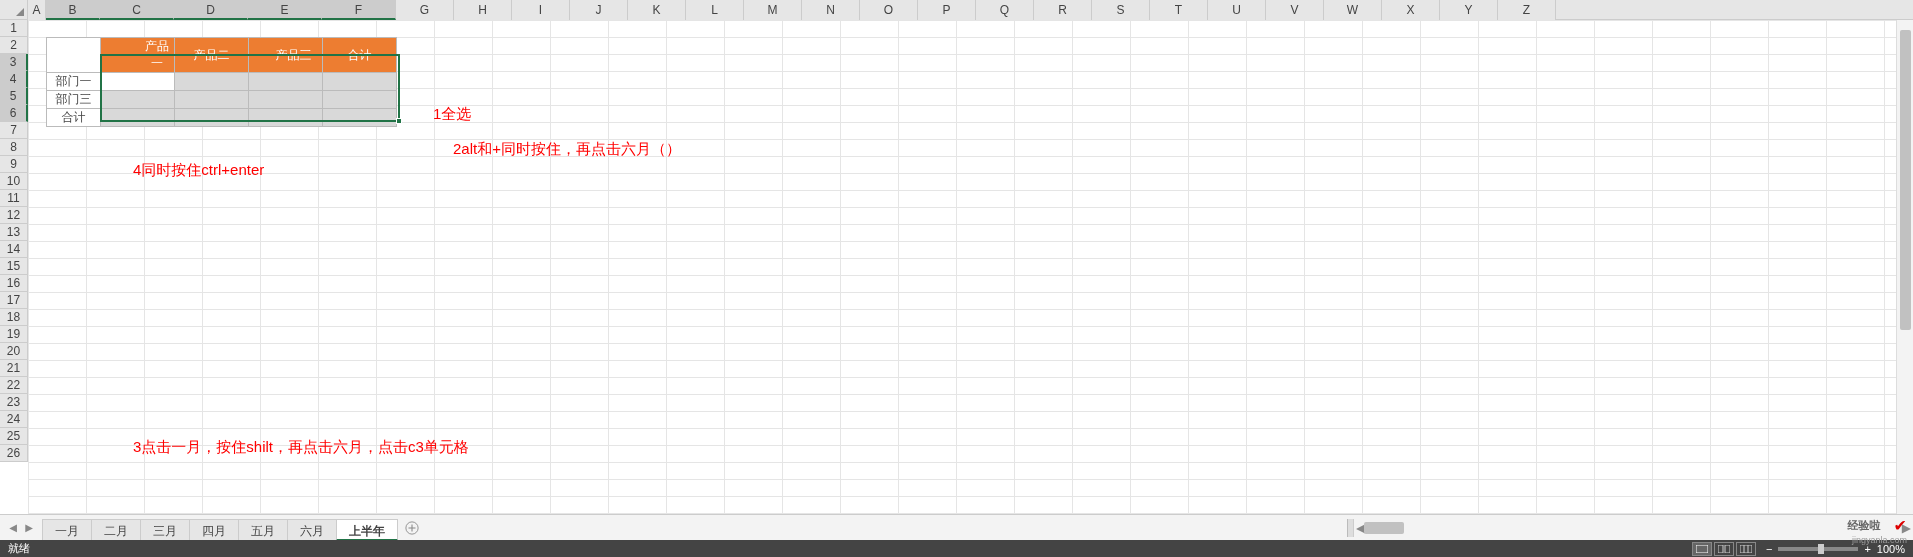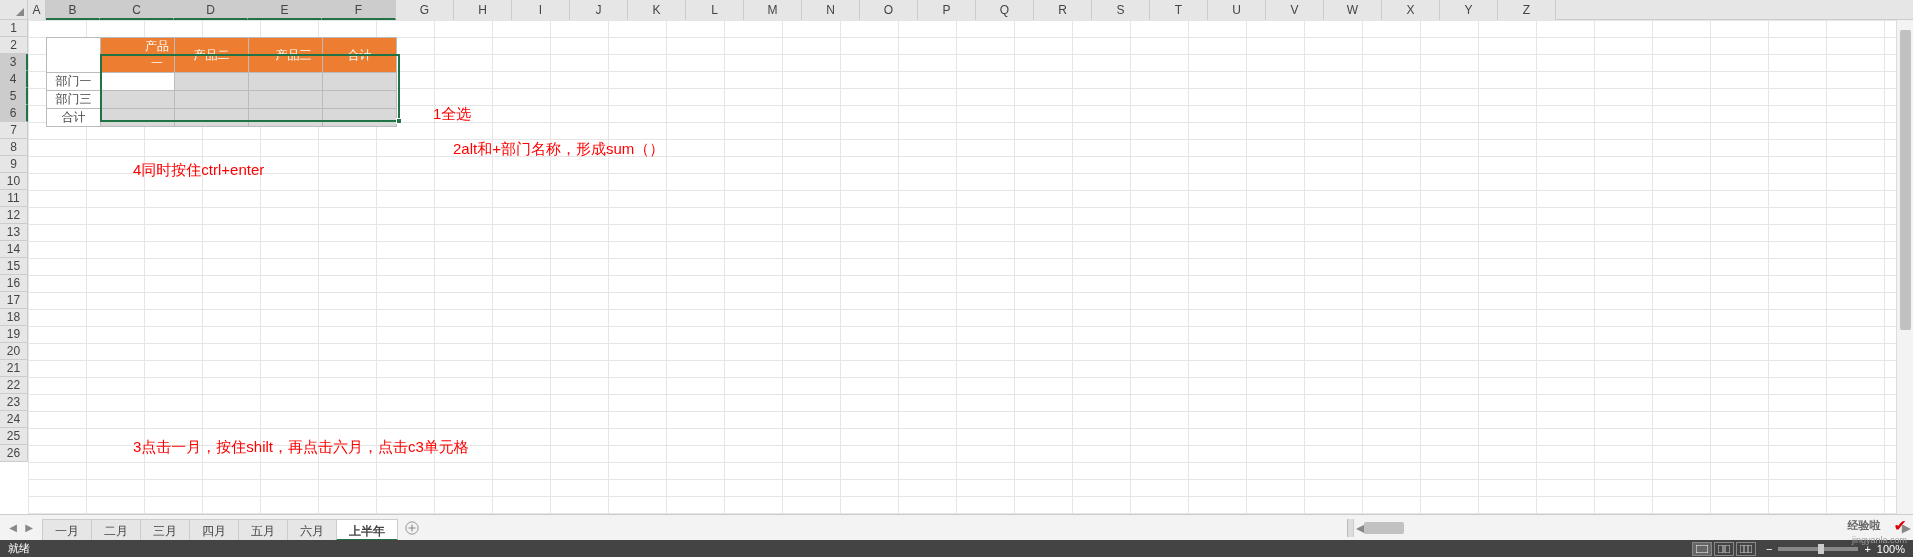--- a/index.html
+++ b/index.html
@@ -377,21 +377,21 @@
         <td class="col-f sel-range"></td>
       </tr>
     </tbody>
       </table>
 
     <div class="sel-border">
       <div class="sel-handle"></div>
     </div>
 
     <div class="annot annot1">1全选</div>
-    <div class="annot annot2">2alt和+部门名称，形成sum（）</div>
+    <div class="annot annot2">2alt和+同时按住，再点击六月（）</div>
     <div class="annot annot3">3点击一月，按住shilt，再点击六月，点击c3单元格</div>
     <div class="annot annot4">4同时按住ctrl+enter</div>
   </div>
 </div>
 
 <div class="vscroll">
   <div class="vscroll-thumb"></div>
 </div>
 
 <div class="tab-bar">

